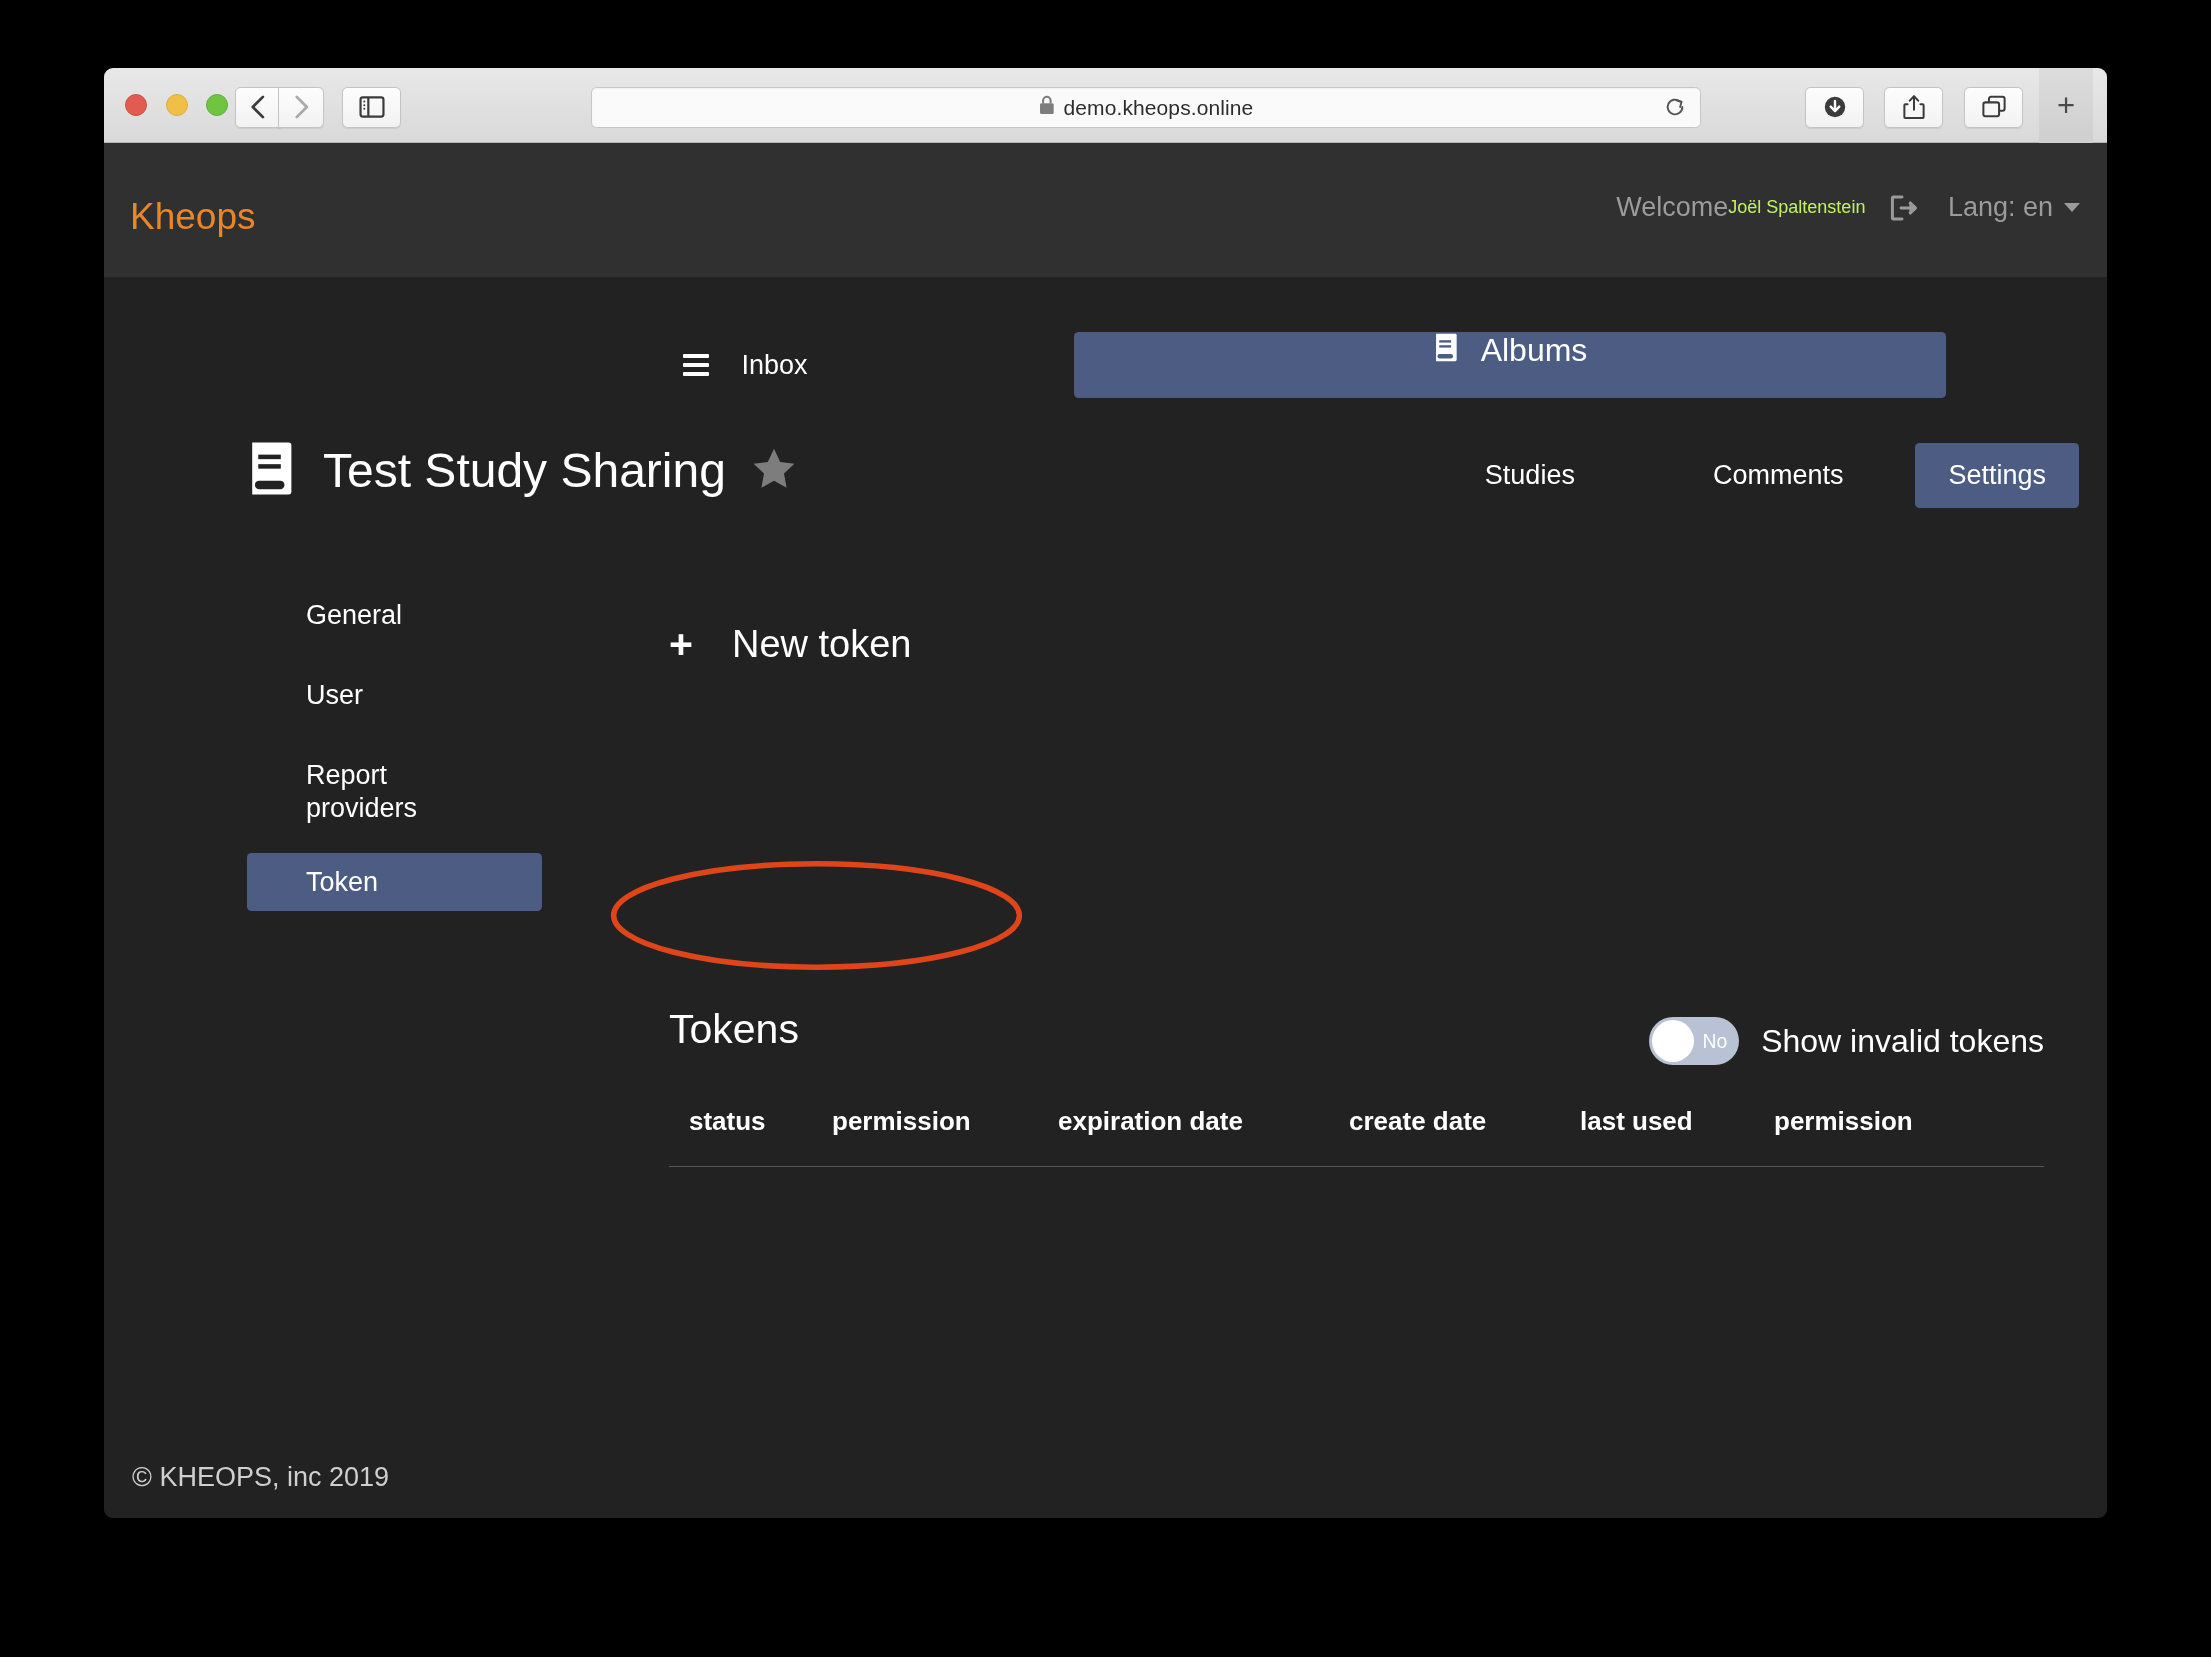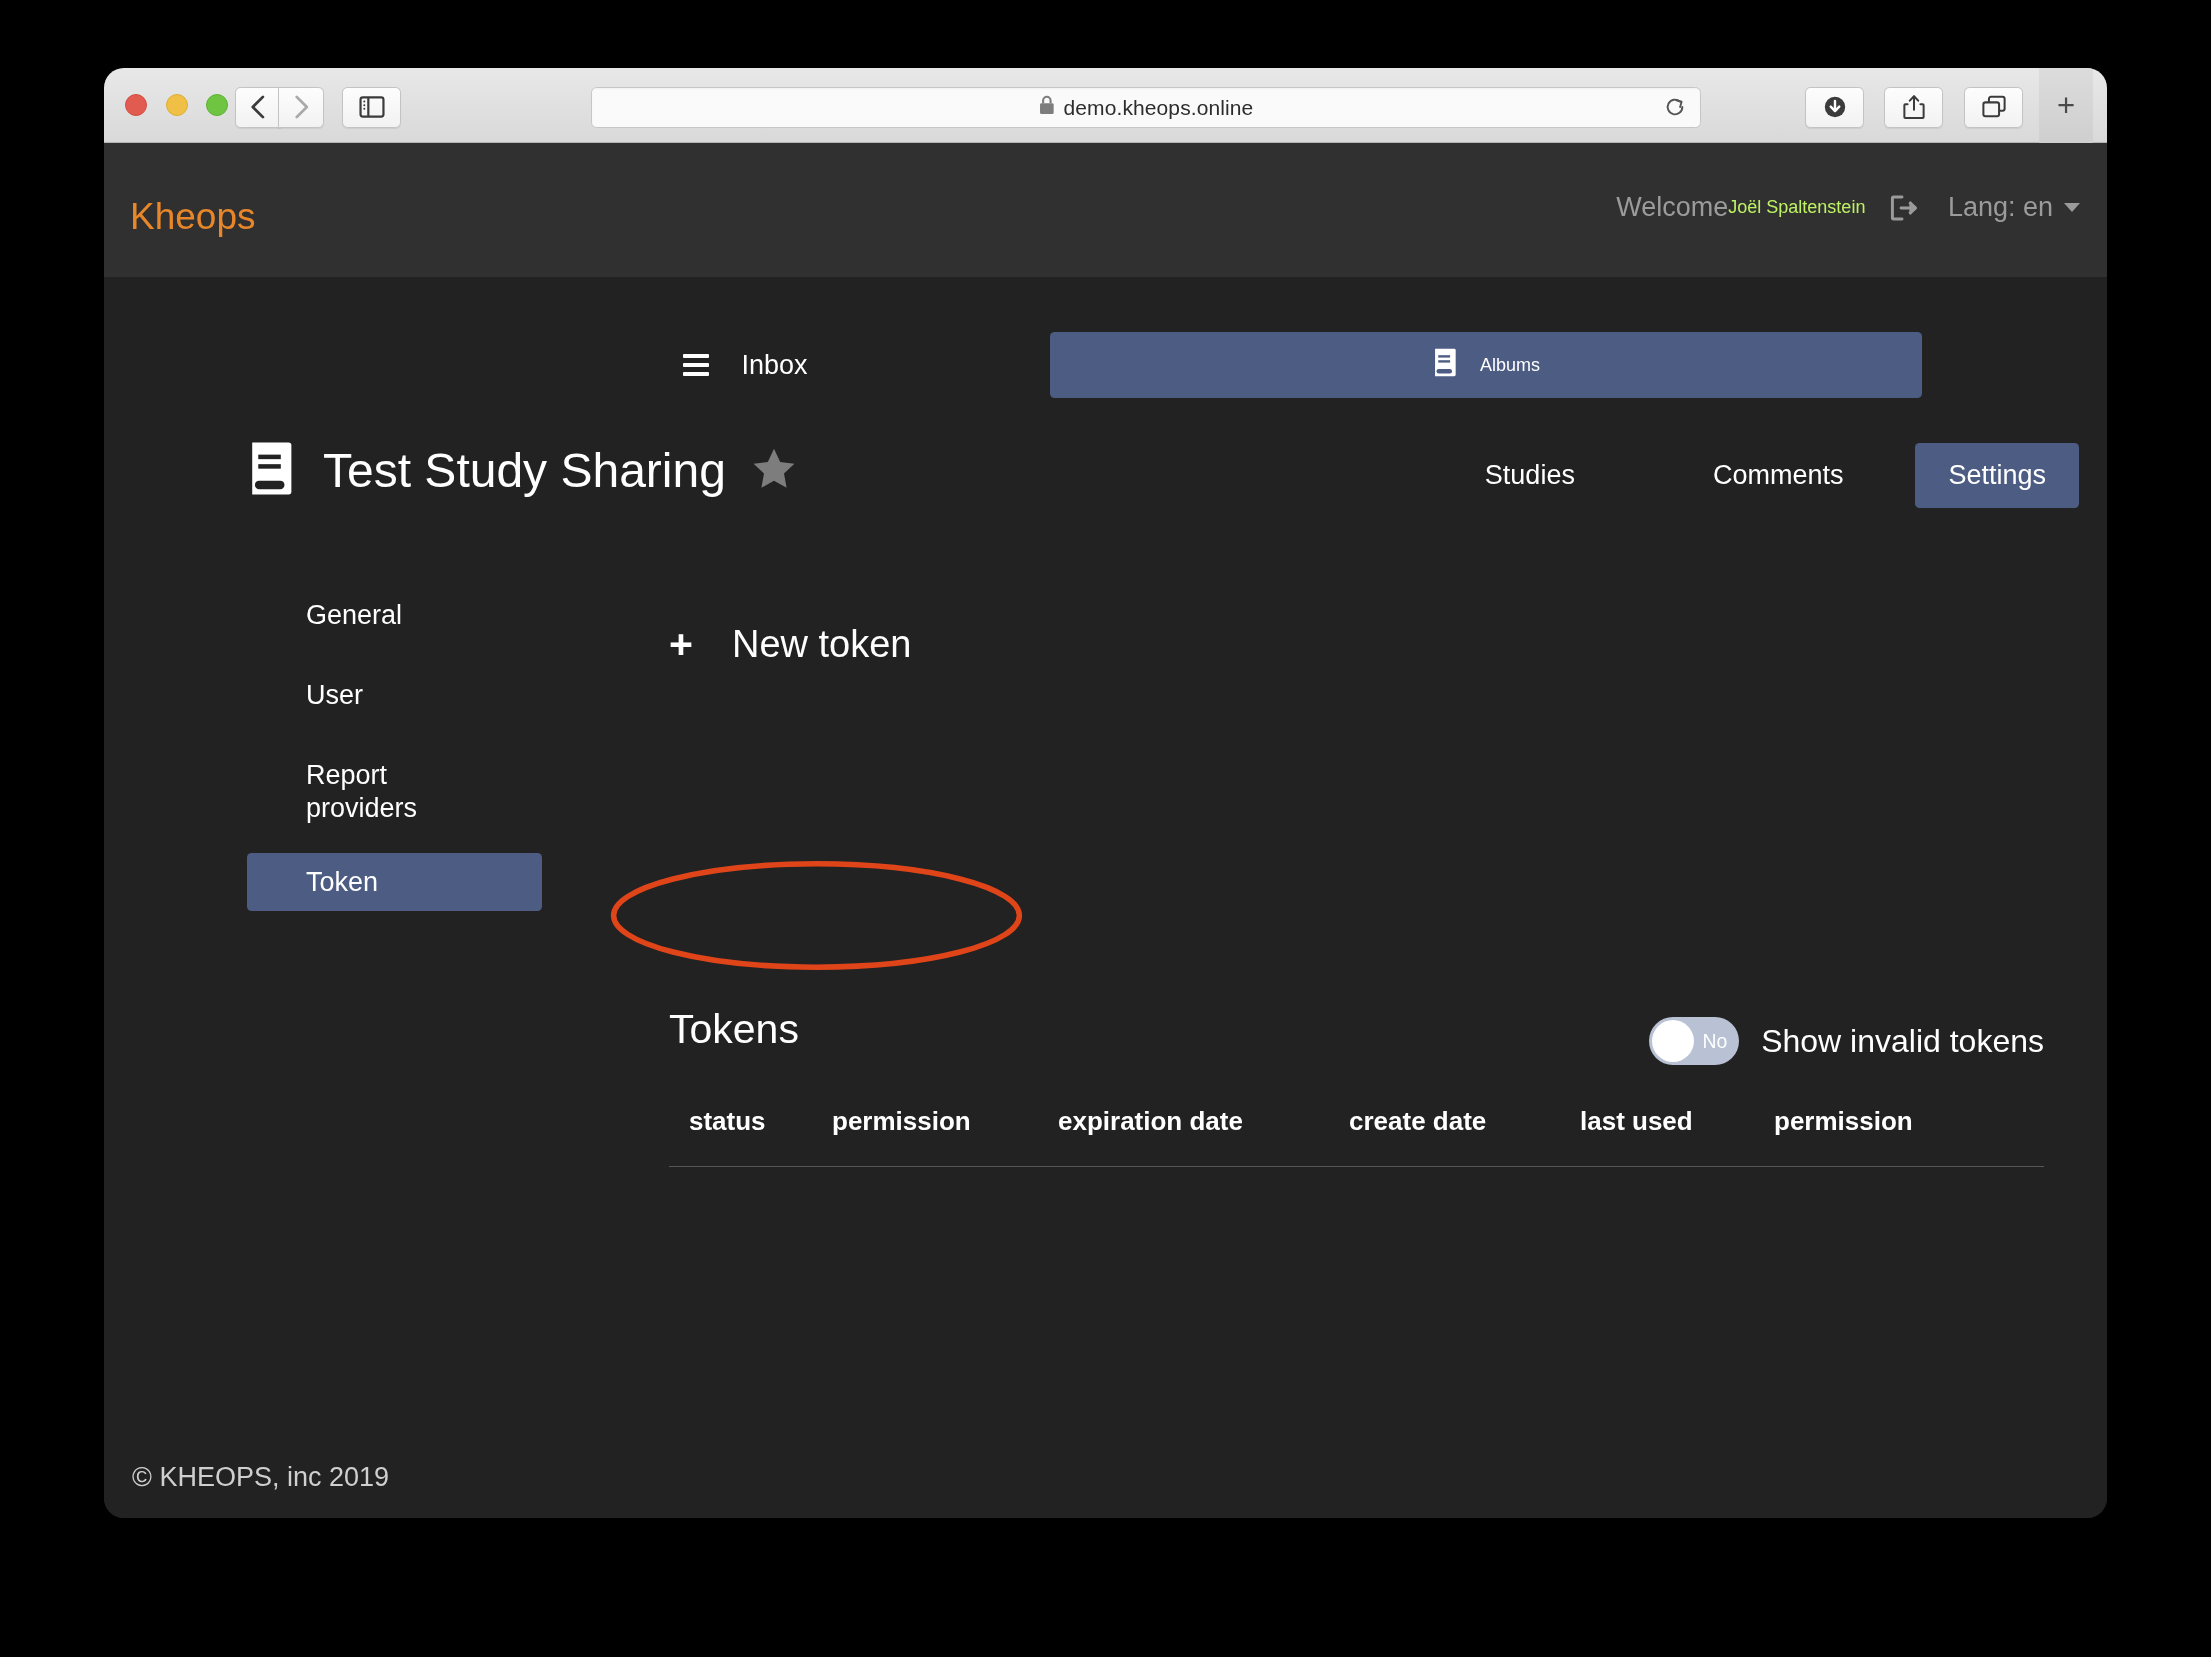--- a/index.html
+++ b/index.html
@@ -12,21 +12,21 @@
     font-family: "Liberation Sans", sans-serif;
   }
 
   
   #browser-window {
     position: absolute;
     left: 104px;
     top: 68px;
     width: 2003px;
     height: 1450px;
-    border-radius: 20px;
+    border-radius: 9px;
     overflow: hidden;
     background: #222222;
     box-shadow: 0 3.7px 24px rgba(0,0,0,0.6);
   }
 
   
   #browser-toolbar {
     position: relative;
     height: 74px;
     background: linear-gradient(to bottom, #e8e8e8 0%, #d9d9d9 100%);
@@ -176,31 +176,30 @@
     height: 66px;
     display: flex;
     align-items: center;
     justify-content: center;
     gap: 32px;
     color: #ffffff;
     font-size: 27px;
     border-radius: 4.6px;
   }
   #albums-tab {
-    margin-left: 92px;
+    margin-left: 116px;
     width: 872px;
     height: 66px;
     background: #4c5c83;
     border-radius: 4.6px;
     display: flex;
-    align-items: center;
     justify-content: center;
     gap: 20px;
     color: #ffffff;
-    font-size: 18px;
+    font-size: 32px;
   }
   .hamburger-icon { display:flex; flex-direction:column; gap:5.5px; }
   .hamburger-icon i { display:block; width:26px; height:3.7px; background:#fff; border-radius:0.9px; }
 
   
   #album-title-row {
     position: absolute;
     left: 0;
     top: 162px;
     width: 100%;

